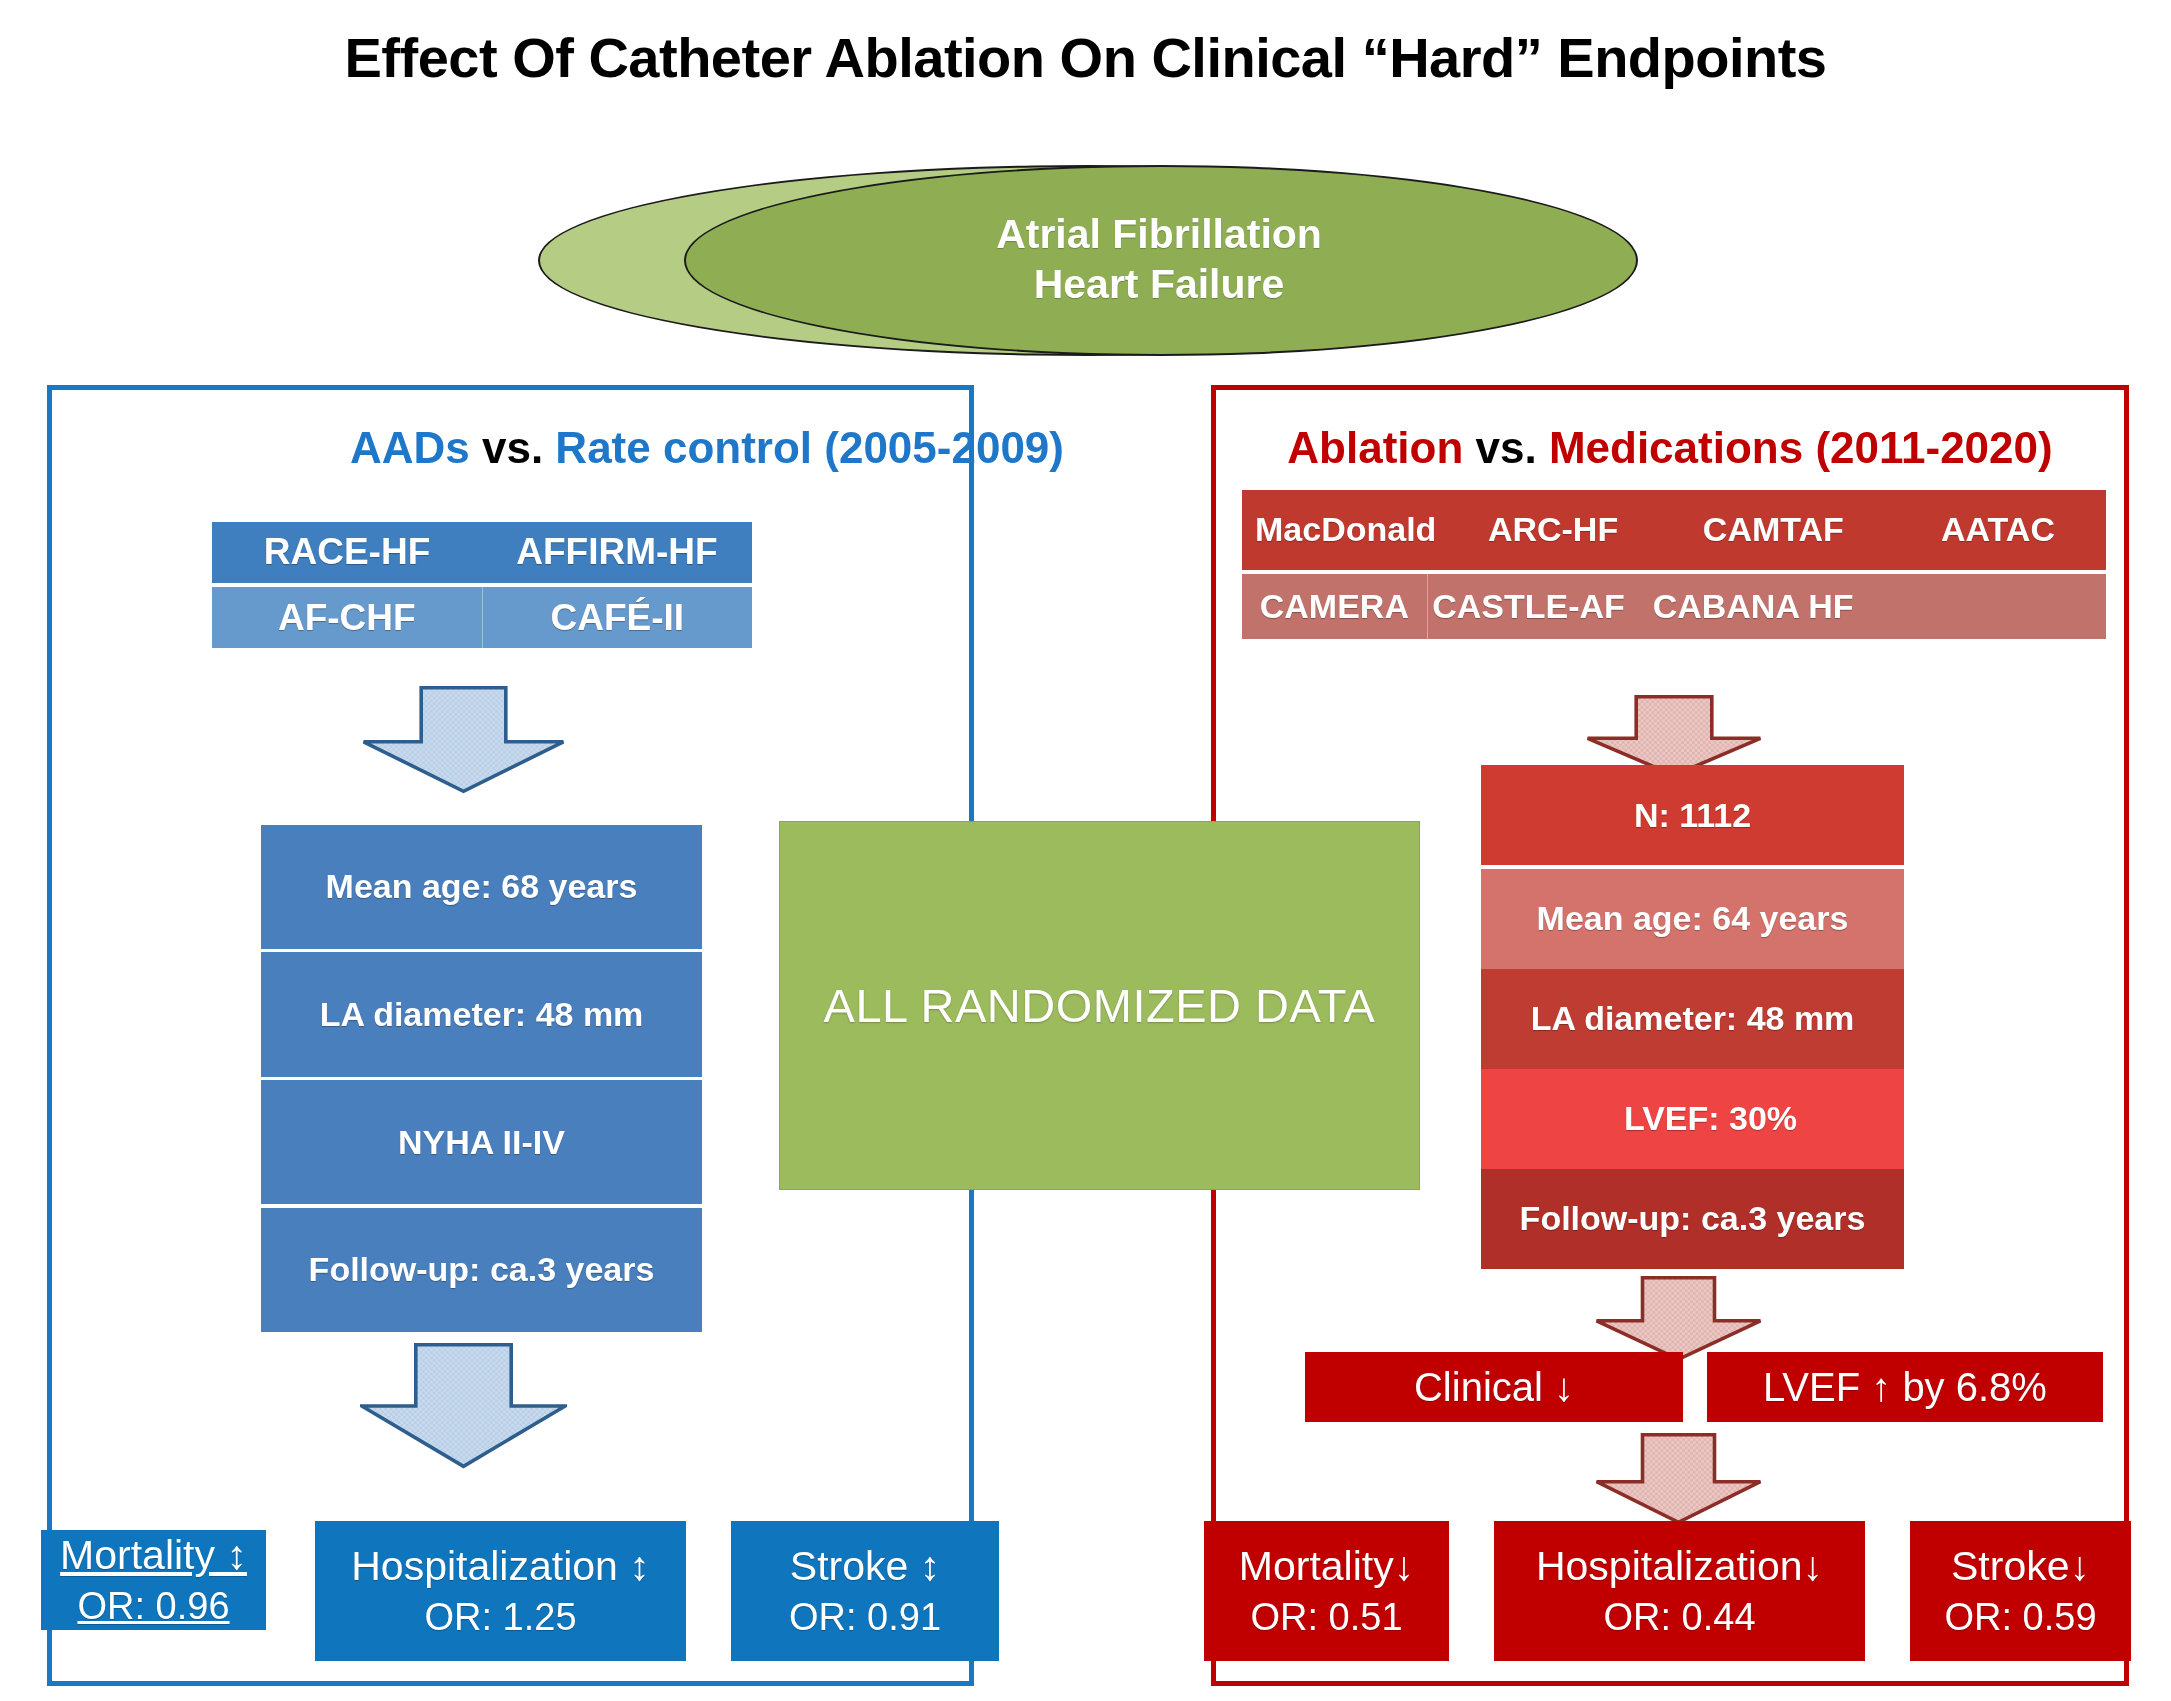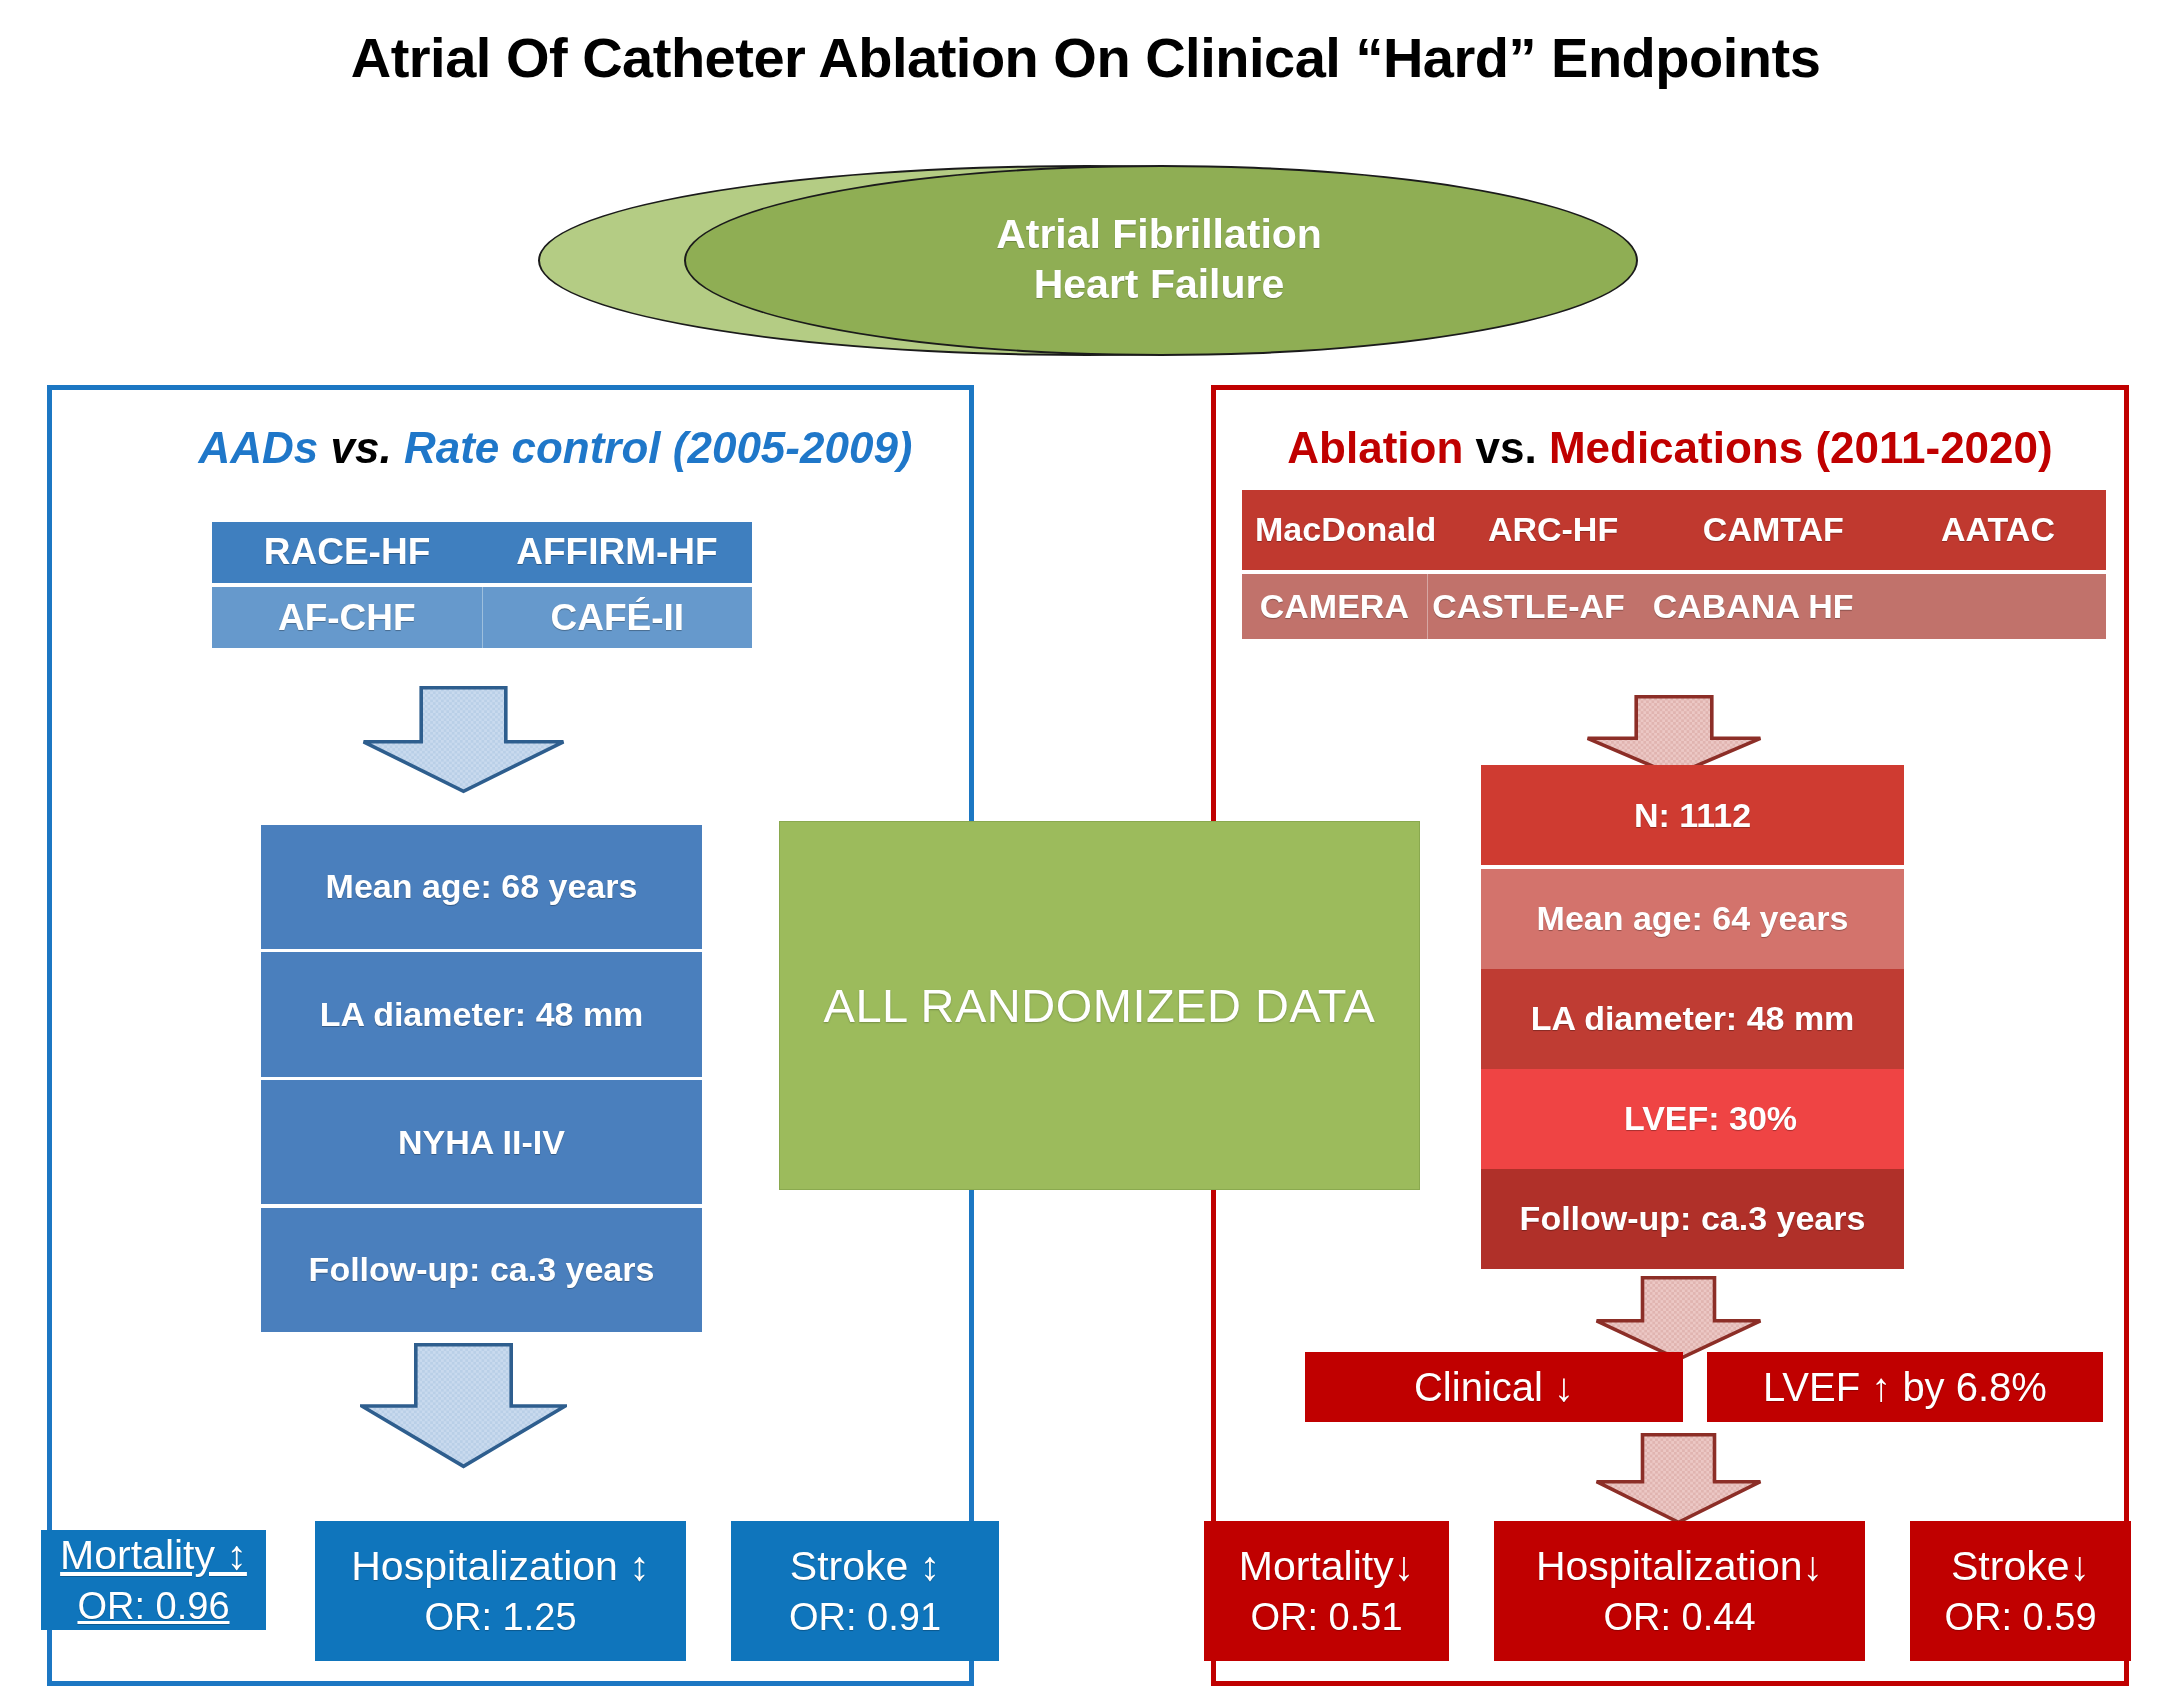--- a/index.html
+++ b/index.html
@@ -30,21 +30,21 @@
   }
 
   
   .panel{background:#ffffff;}
   #left-panel{left:47px;top:385px;width:927px;height:1301px;border:5.4px solid #1c77c3;}
   #right-panel{left:1211px;top:385px;width:918px;height:1301px;border:5.4px solid #c00000;}
 
   .panel-header{
     top:423px;font-size:44px;font-weight:bold;white-space:nowrap;
   }
-  #left-header{left:47px;width:1017px;text-align:center;color:#1f77c9;font-style:italic;}
+  #left-header{left:47px;width:1017px;text-align:right;color:#1f77c9;}
   #right-header{left:1211px;width:918px;text-align:center;color:#c00000;}
   .vs-black{color:#000000;}
 
   
   .trial-table{display:flex;flex-direction:column;}
   .trial-row{display:flex;}
   .trial-cell{
     display:flex;align-items:center;justify-content:center;
     color:#ffffff;font-weight:bold;white-space:nowrap;
     text-shadow:0 0.9px 0.9px rgba(0,0,0,.30);
@@ -133,21 +133,21 @@
   #out-l0{left:41px;top:1530px;width:225px;height:100px;text-decoration:underline;}
   #out-l1{left:315px;top:1521px;width:371px;height:140px;}
   #out-l2{left:731px;top:1521px;width:268px;height:140px;}
   #out-r0{left:1204px;top:1521px;width:245px;height:140px;}
   #out-r1{left:1494px;top:1521px;width:371px;height:140px;}
   #out-r2{left:1910px;top:1521px;width:221px;height:140px;}
 </style>
 </head>
 <body>
 
-<div class="abs" id="page-title">Atrial Of Catheter Ablation On Clinical “Hard” Endpoints</div>
+<div class="abs" id="page-title">Effect Of Catheter Ablation On Clinical “Hard” Endpoints</div>
 
 <div class="abs" id="venn-wrap">
   <div class="ellipse" id="venn-outer"></div>
   <div class="ellipse" id="venn-inner"></div>
   <div id="venn-text">
     <div>Atrial Fibrillation</div>
     <div>Heart Failure</div>
   </div>
 </div>
 

